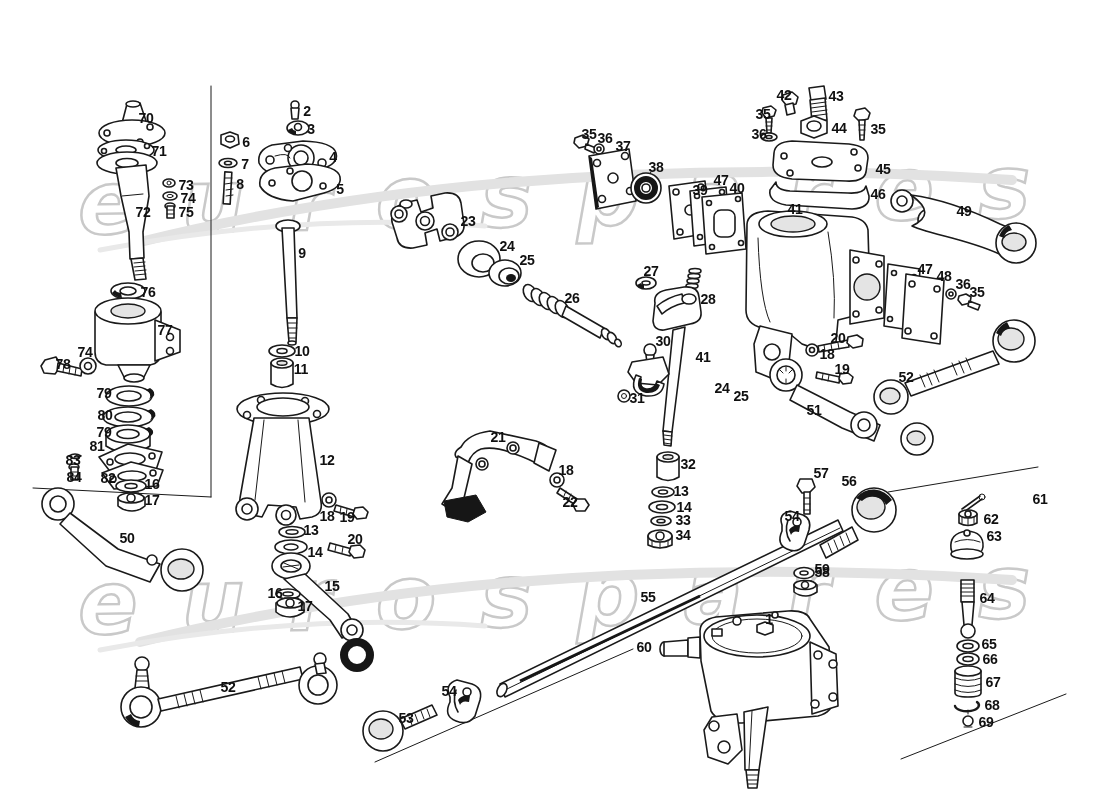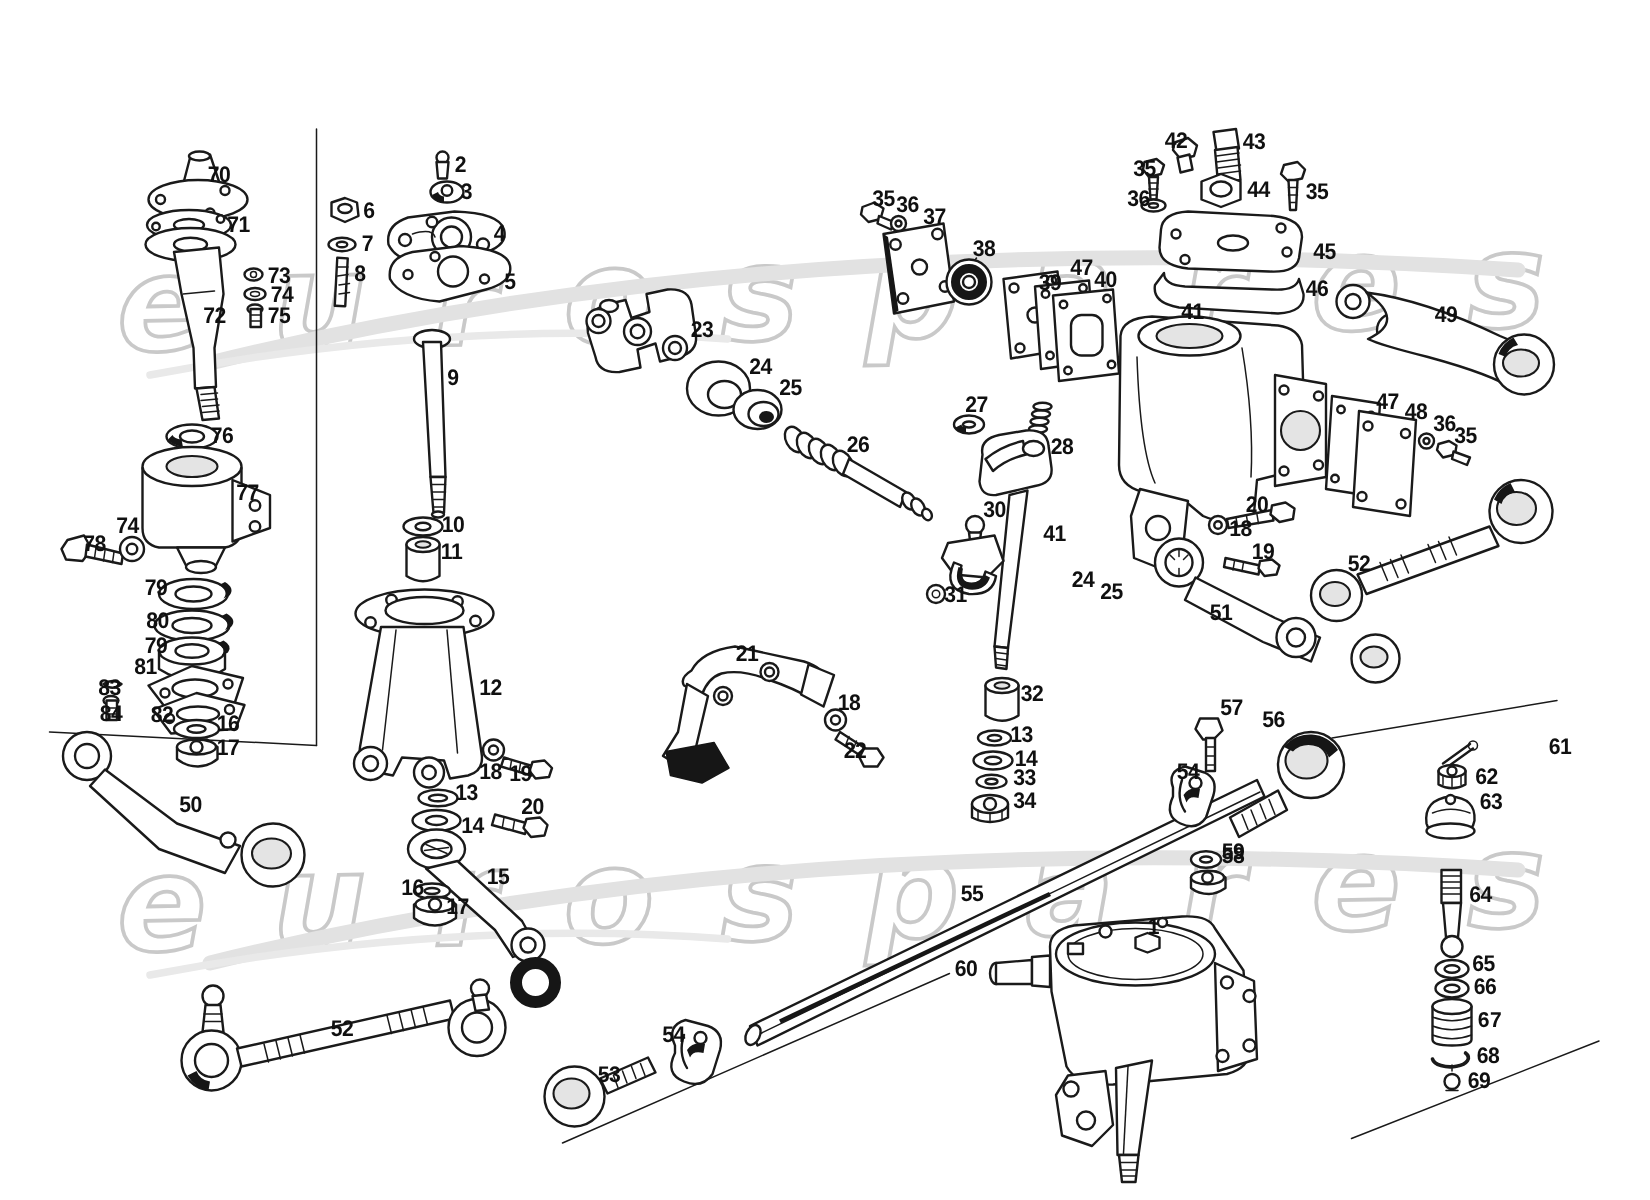--- a/index.html
+++ b/index.html
@@ -737,17 +737,17 @@
       <span class="plabel" style="left: 769px; top: 618px;">1</span>
       <span class="plabel" style="left: 228px; top: 686px;">52</span>
       <span class="plabel" style="left: 406px; top: 717px;">53</span>
       <span class="plabel" style="left: 449px; top: 690px;">54</span>
       <span class="plabel" style="left: 992px; top: 498px; margin-left: 48px;">61</span>
       <span class="plabel" style="left: 991px; top: 518px;">62</span>
       <span class="plabel" style="left: 994px; top: 535px;">63</span>
       <span class="plabel" style="left: 987px; top: 597px;">64</span>
       <span class="plabel" style="left: 989px; top: 643px;">65</span>
       <span class="plabel" style="left: 990px; top: 658px;">66</span>
-      <span class="plabel" style="left: 993px; top: 681px; font-family: Liberation Mono, monospace;">67</span>
+      <span class="plabel" style="left: 993px; top: 681px;">67</span>
       <span class="plabel" style="left: 992px; top: 704px;">68</span>
       <span class="plabel" style="left: 986px; top: 721px;">69</span>
     </div>
 </div>
 
 </body></html>

